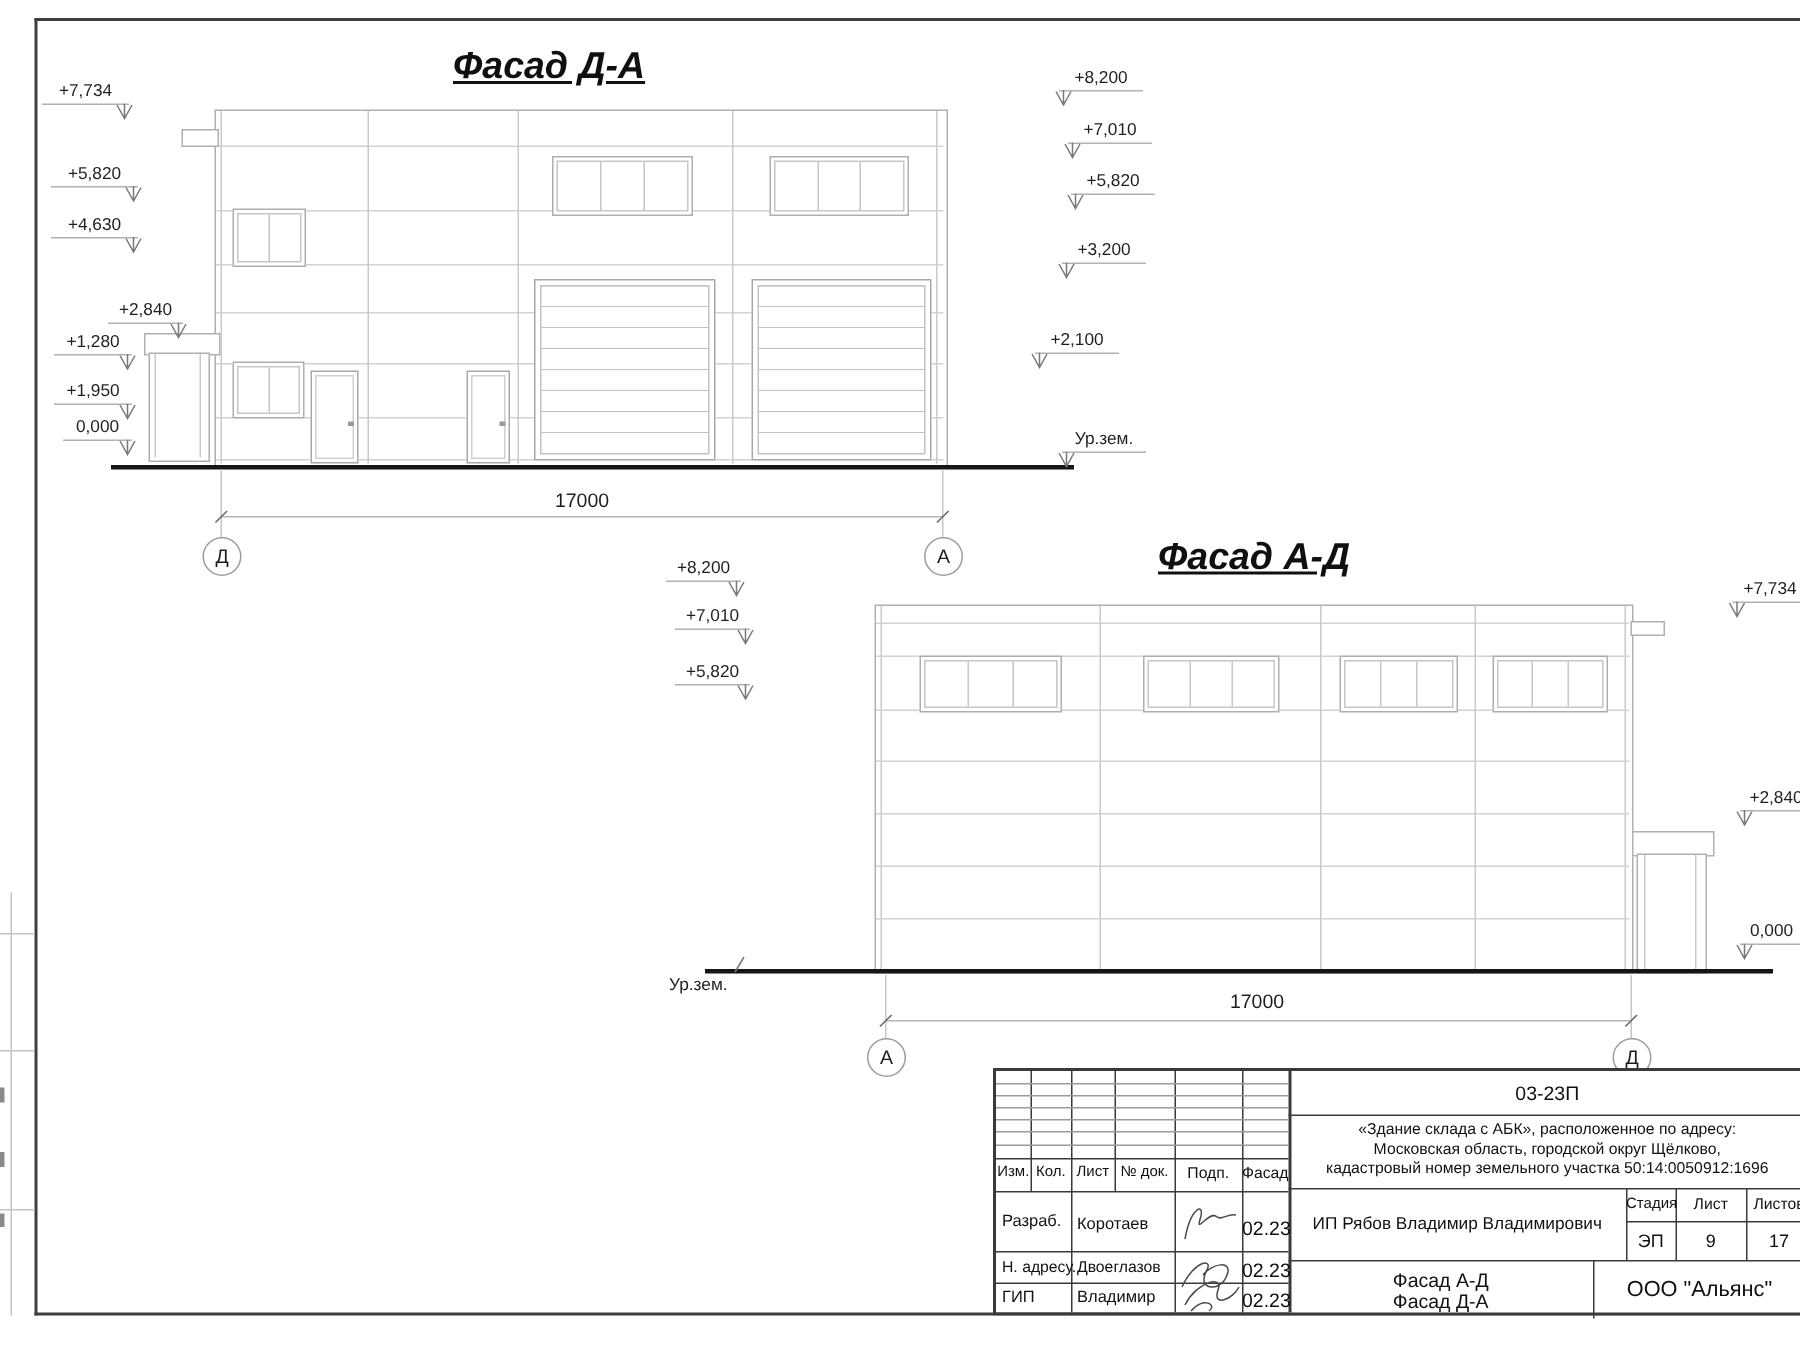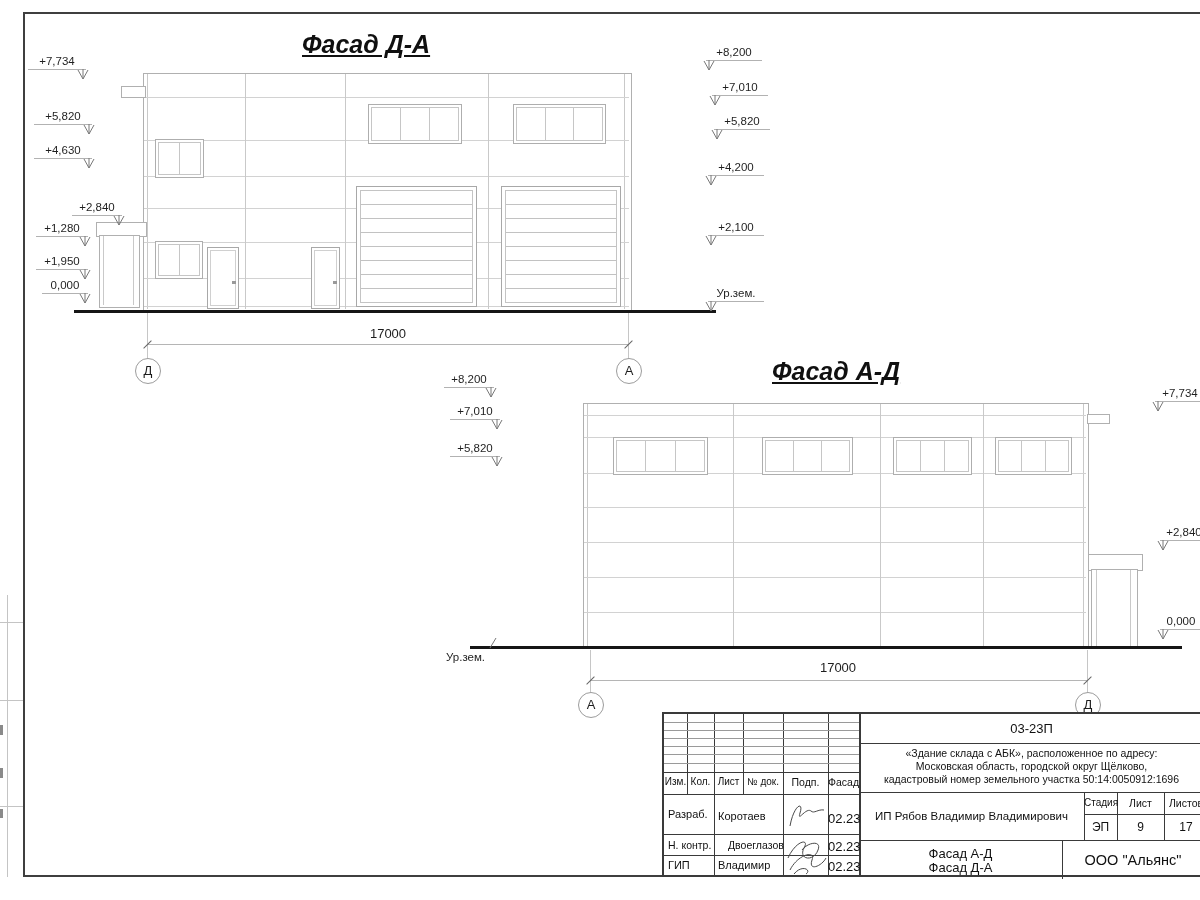--- a/index.html
+++ b/index.html
@@ -200,26 +200,26 @@
         <path d="M2,1 L7,10 L12,1 M7,10 L7,0" stroke="#787878" stroke-width="1" fill="none"></path>
       </svg>
     </div>
   <div class="elev al" style="left:714px;top:115px;width:56px">
       <span class="txt">+5,820</span>
       <svg width="14" height="11" viewBox="0 0 14 11">
         <path d="M2,1 L7,10 L12,1 M7,10 L7,0" stroke="#787878" stroke-width="1" fill="none"></path>
       </svg>
     </div>
   <div class="elev al" style="left:708px;top:161px;width:56px">
-      <span class="txt">+4,200</span>
-      <svg width="14" height="11" viewBox="0 0 14 11">
-        <path d="M2,1 L7,10 L12,1 M7,10 L7,0" stroke="#787878" stroke-width="1" fill="none"></path>
-      </svg>
-    </div>
-  <div class="elev al" style="left:708px;top:221px;width:56px">
+      <span class="txt">+3,200</span>
+      <svg width="14" height="11" viewBox="0 0 14 11">
+        <path d="M2,1 L7,10 L12,1 M7,10 L7,0" stroke="#787878" stroke-width="1" fill="none"></path>
+      </svg>
+    </div>
+  <div class="elev al" style="left:690px;top:221px;width:56px">
       <span class="txt">+2,100</span>
       <svg width="14" height="11" viewBox="0 0 14 11">
         <path d="M2,1 L7,10 L12,1 M7,10 L7,0" stroke="#787878" stroke-width="1" fill="none"></path>
       </svg>
     </div>
   <div class="elev al" style="left:708px;top:287px;width:56px">
       <span class="txt">Ур.зем.</span>
       <svg width="14" height="11" viewBox="0 0 14 11">
         <path d="M2,1 L7,10 L12,1 M7,10 L7,0" stroke="#787878" stroke-width="1" fill="none"></path>
       </svg>
@@ -354,22 +354,22 @@
     <div class="tbt" style="left:0;top:62px;width:23px;font-size:10px">Изм.</div>
     <div class="tbt" style="left:23px;top:62px;width:27px;font-size:10px">Кол.</div>
     <div class="tbt" style="left:50px;top:62px;width:29px;font-size:10px">Лист</div>
     <div class="tbt" style="left:79px;top:62px;width:40px;font-size:10px">№ док.</div>
     <div class="tbt" style="left:119px;top:62px;width:45px;font-size:10.5px">Подп.</div>
     <div class="tbt" style="left:164px;top:62px;width:31px;font-size:10.5px">Фасад</div>
 
     <div class="tbtl" style="left:4px;top:94px">Разраб.</div>
     <div class="tbtl" style="left:54px;top:96px">Коротаев</div>
     <div class="tbt" style="left:164px;top:97px;width:31px">02.23</div>
-    <div class="tbtl" style="left:4px;top:125px;font-size:10.5px">Н. контр.</div>
-    <div class="tbtl" style="left:64px;top:125px;font-size:10.5px">Двоеглазов</div>
+    <div class="tbtl" style="left:4px;top:125px;font-size:10.5px">Н. адресу.</div>
+    <div class="tbtl" style="left:54px;top:125px;font-size:10.5px">Двоеглазов</div>
     <div class="tbt" style="left:164px;top:125px;width:31px">02.23</div>
     <div class="tbtl" style="left:4px;top:145px">ГИП</div>
     <div class="tbtl" style="left:54px;top:145px">Владимир</div>
     <div class="tbt" style="left:164px;top:145px;width:31px">02.23</div>
 
     <svg class="abs" style="left:120px;top:82px" width="44" height="38">
         <path d="M6,30 C10,8 20,5 16,17 C13,27 22,11 27,15 C30,18 34,13 40,14" stroke="#4a4a4a" stroke-width="1" fill="none"></path>
       </svg>
     <svg class="abs" style="left:118px;top:120px" width="46" height="42">
         <path d="M6,24 C14,6 28,4 22,14 C16,26 32,28 36,16 C40,6 26,8 20,16 M8,36 C16,20 34,16 30,26 C26,38 40,32 44,24 M12,40 C20,30 30,36 24,40" stroke="#4a4a4a" stroke-width="1" fill="none"></path>

